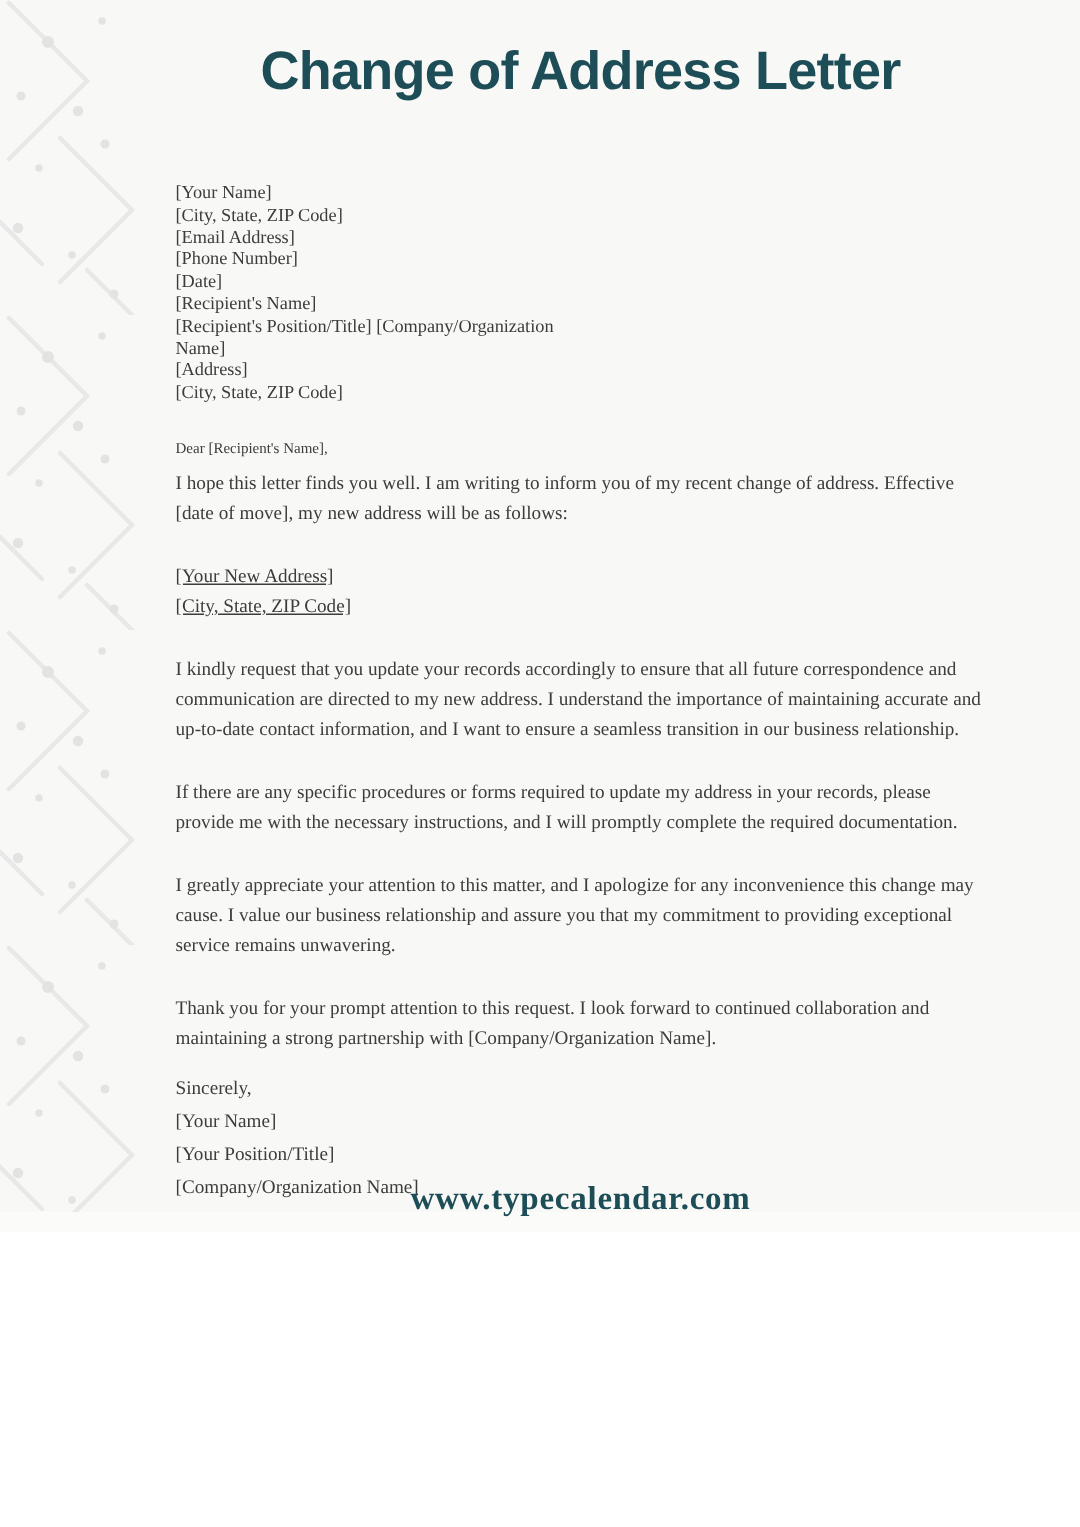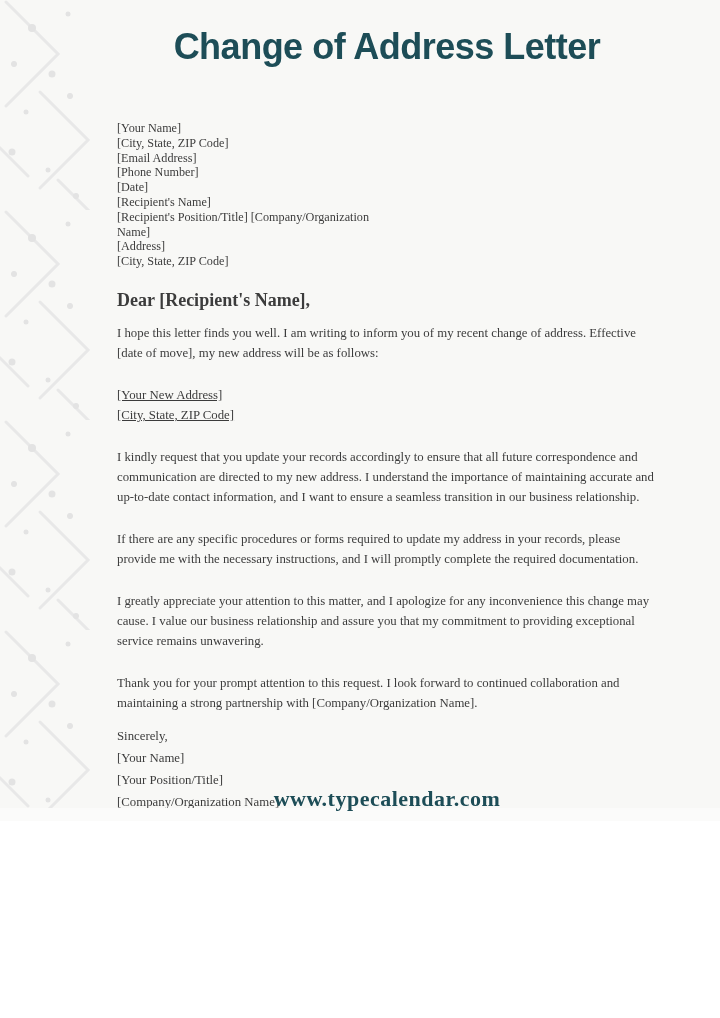--- a/index.html
+++ b/index.html
@@ -43,32 +43,32 @@
     letter-spacing: -0.5px;
     color: var(--accent, #1d4d57);
   }
   .sender-block {
     margin-top: 51px;
     font-size: 12.2px;
     line-height: 14.8px;
   }
   .salutation {
     margin: 21px 0 0 0;
-    font-weight: 700;
-    font-size: 18px;
+    font-weight: 400;
+    font-size: 10px;
     line-height: 20px;
   }
   .para {
     margin: 22px 0 0 0;
     font-size: 12.8px;
     line-height: 20px;
     max-width: 542px;
   }
   .para.first {
-    margin-top: 13px;
+    margin-top: 2px;
   }
   .addr-block {
     margin-top: 22px;
     font-size: 12.8px;
     line-height: 20px;
     text-decoration: underline;
   }
   .sig-block {
     margin-top: 12px;
     font-size: 12.8px;

